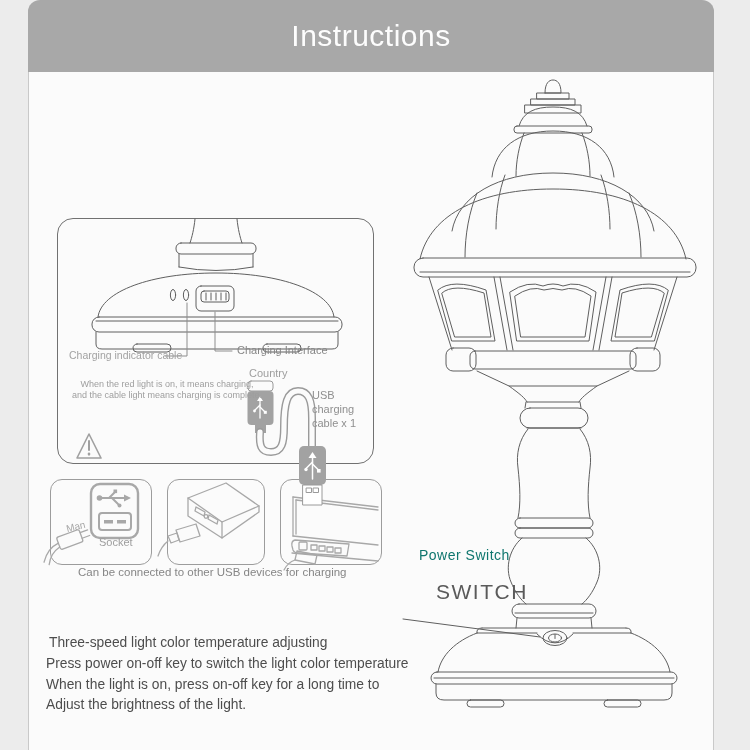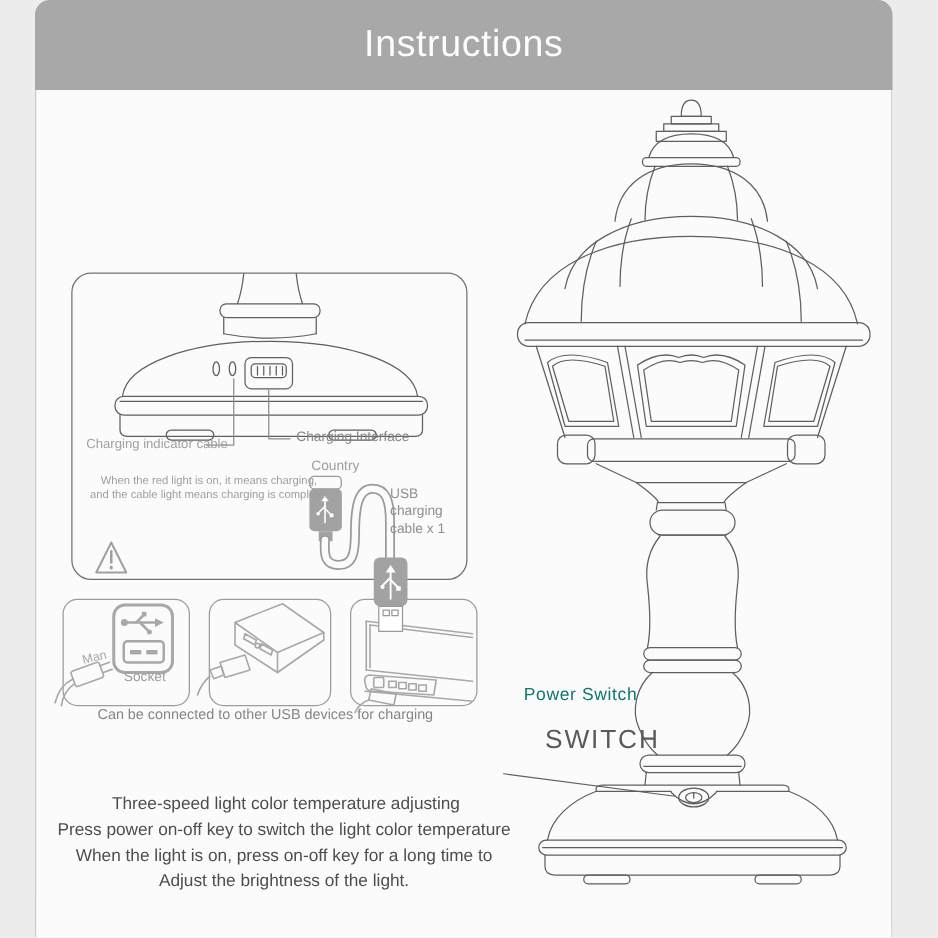--- a/index.html
+++ b/index.html
@@ -225,20 +225,20 @@
   <div class="abs" style="left:66px;top:521px;font-size:10px;color:#a8a8a8;transform:rotate(-14deg);">Man</div>
 
   <div class="abs" style="left:99px;top:536px;width:37px;font-size:11px;line-height:13px;color:#9e9e9e;overflow-wrap:anywhere;">Socket</div>
 
   <div class="abs" style="left:78px;top:566px;font-size:11.5px;color:#868686;white-space:nowrap;">Can be connected to other USB devices for charging</div>
 
   <div class="abs" style="left:419px;top:547px;font-size:14px;color:#0f766e;letter-spacing:0.5px;white-space:nowrap;">Power Switch</div>
 
   <div class="abs" style="left:422px;top:580px;font-size:21px;color:#5a5a5a;letter-spacing:1.5px;white-space:nowrap;margin-left:14px;">SWITCH</div>
 
-  <div class="abs" style="left:49px;top:633px;text-align:center;">
+  <div class="abs" style="left:49px;top:633px;">
     <div class="footer-line">Three-speed light color temperature adjusting</div>
     <div class="footer-line" style="margin-left:-3px">Press power on-off key to switch the light color temperature</div>
     <div class="footer-line" style="margin-left:-3px">When the light is on, press on-off key for a long time to</div>
     <div class="footer-line" style="margin-left:-3px">Adjust the brightness of the light.</div>
   </div>
 
 </div>
 
 </body></html>

